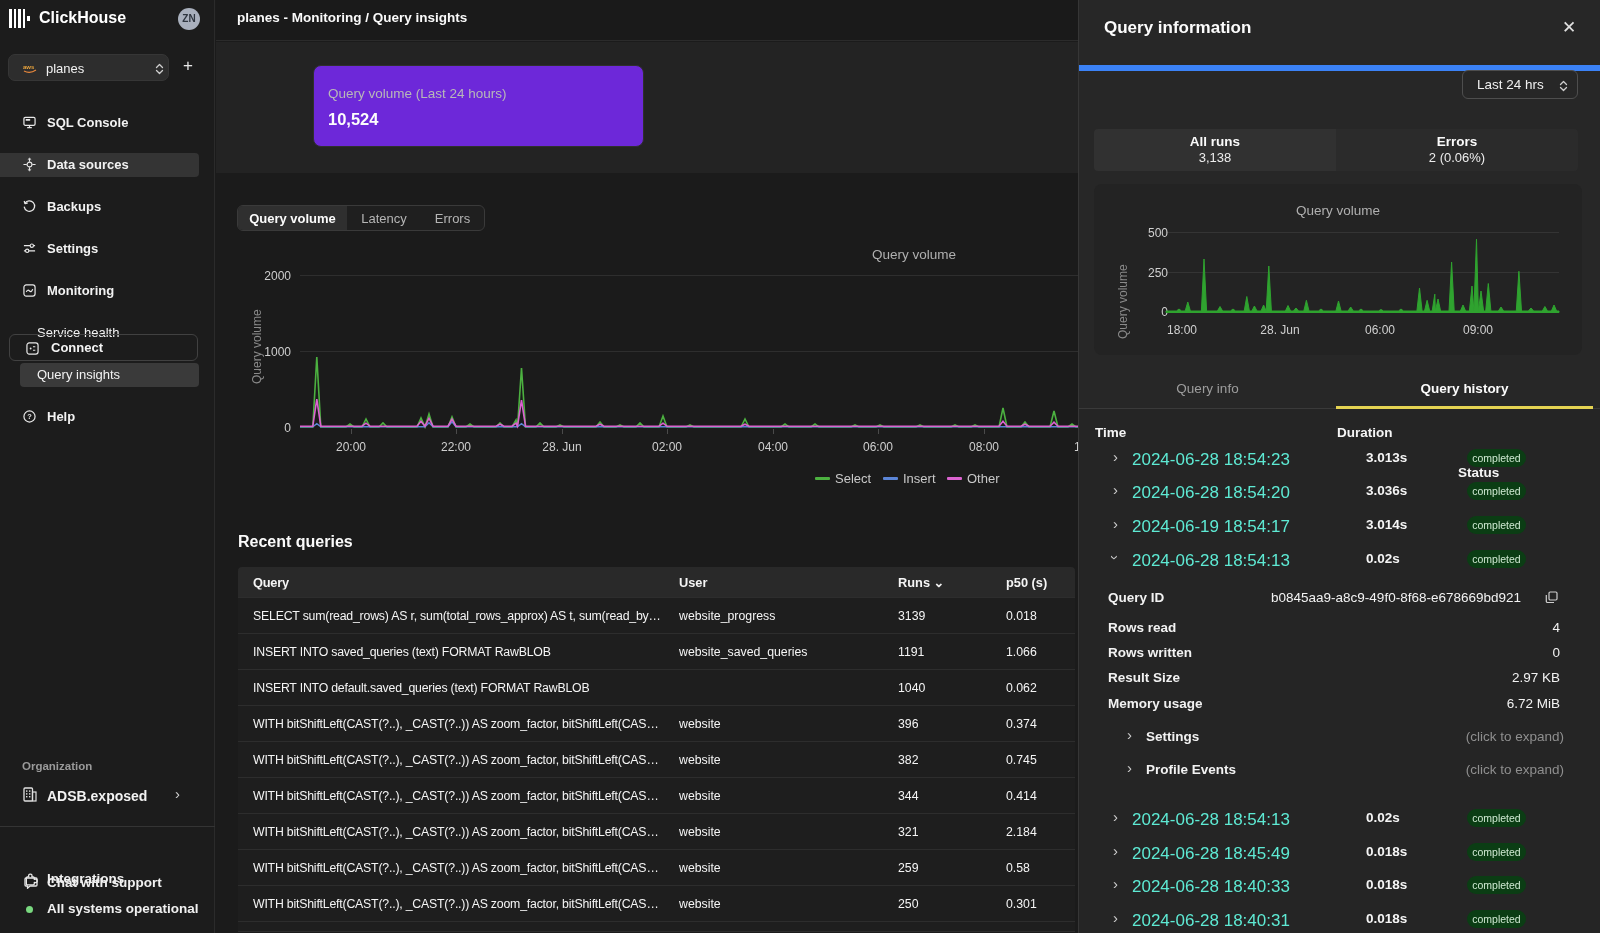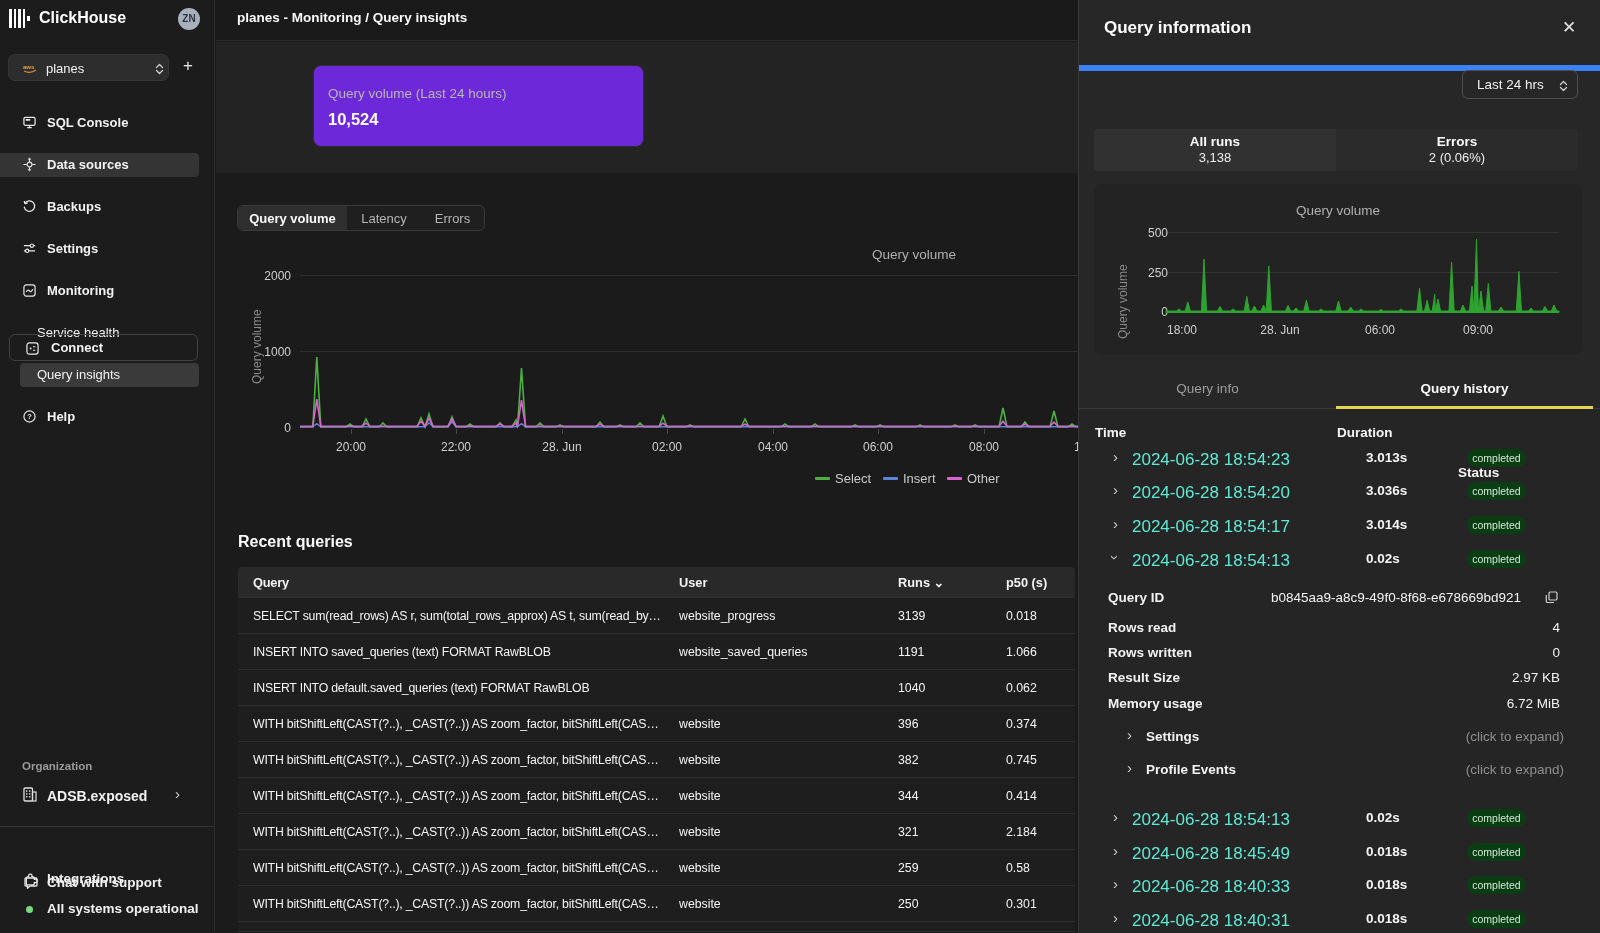--- a/index.html
+++ b/index.html
@@ -386,21 +386,21 @@
         <span class="badge">completed</span>
       </div>
     <div class="prow" style="top:73px;">
         <span class="chv">›</span>
         <span class="tm">2024-06-28 18:54:20</span>
         <span class="du">3.036s</span>
         <span class="badge">completed</span>
       </div>
     <div class="prow" style="top:107px;">
         <span class="chv">›</span>
-        <span class="tm">2024-06-28 18:54:17</span>
+        <span class="tm">2024-06-19 18:54:17</span>
         <span class="du">3.014s</span>
         <span class="badge">completed</span>
       </div>
     <div class="prow" style="top:141px;">
         <span class="chv" style="transform:rotate(90deg);">›</span>
         <span class="tm">2024-06-28 18:54:13</span>
         <span class="du">0.02s</span>
         <span class="badge">completed</span>
       </div>
     <div class="kv" style="top:179px;">

